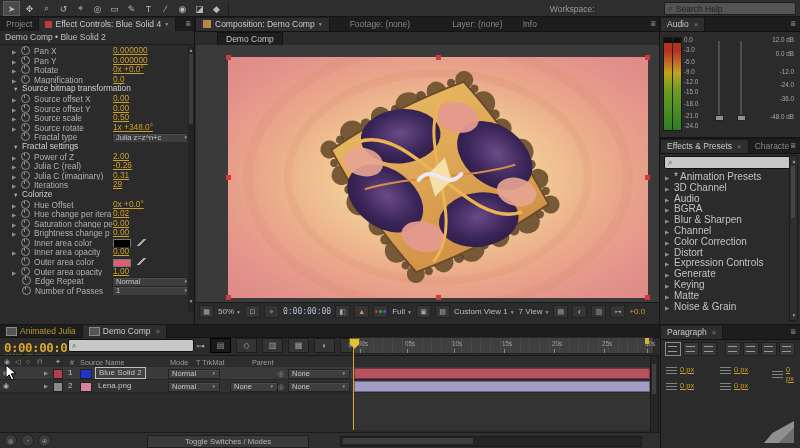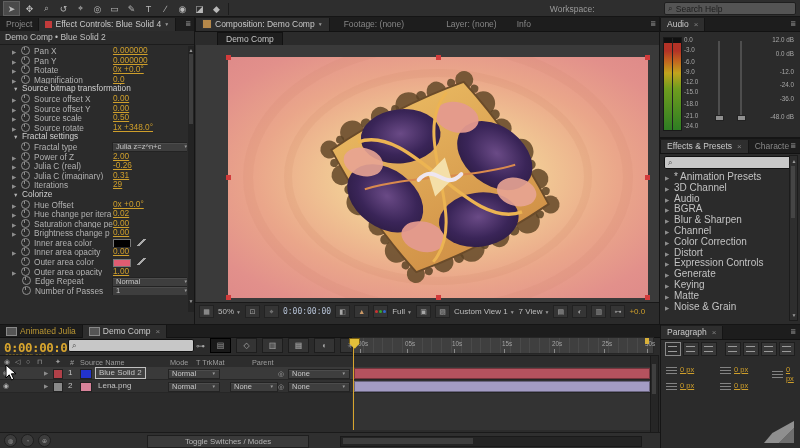--- a/index.html
+++ b/index.html
@@ -296,32 +296,32 @@
         </div>
 
         <div class="ec-row ind1">
           <span class="arr"></span><span class="clock"></span><span class="lbl">Source rotate</span>
           <span class="val ov">1x +348.0°</span>
           
           
           
         </div>
 
+        <div class="ec-row ind1 na drop">
+          <span class="arr"></span><span class="clock"></span><span class="lbl">Fractal type</span>
+          
+          <span class="dropbox dd">Julia z=z^n+c</span>
+          
+          
+        </div>
+
         <div class="ec-row grp">
           <span class="arr"></span><span class="lbl">Fractal settings</span>
           <span class="val ov"></span>
           
-          
-          
-        </div>
-
-        <div class="ec-row ind1 na drop">
-          <span class="arr"></span><span class="clock"></span><span class="lbl">Fractal type</span>
-          
-          <span class="dropbox dd">Julia z=z^n+c</span>
           
           
         </div>
 
         <div class="ec-row ind1">
           <span class="arr"></span><span class="clock"></span><span class="lbl">Power of Z</span>
           <span class="val ov">2.00</span>
           
           
           
@@ -446,21 +446,21 @@
     </div>
   </div>
 
   <div id="comp" class="panel">
     <div class="tabbar">
       <div class="tab active">
         <span class="ticon"></span>
         <span>Composition: Demo Comp</span>
         <span class="caret">▼</span>
       </div>
-      <div class="tab" style="margin-left:8px">
+      <div class="tab" style="margin-left:14px">
         <span>Footage: (none)</span>
       </div>
       <div class="tab" style="margin-left:30px">
         <span>Layer: (none)</span>
       </div>
       <div class="tab" style="margin-left:8px">
         <span>Info</span>
       </div>
       <div class="pmenu">≣</div>
     </div>

